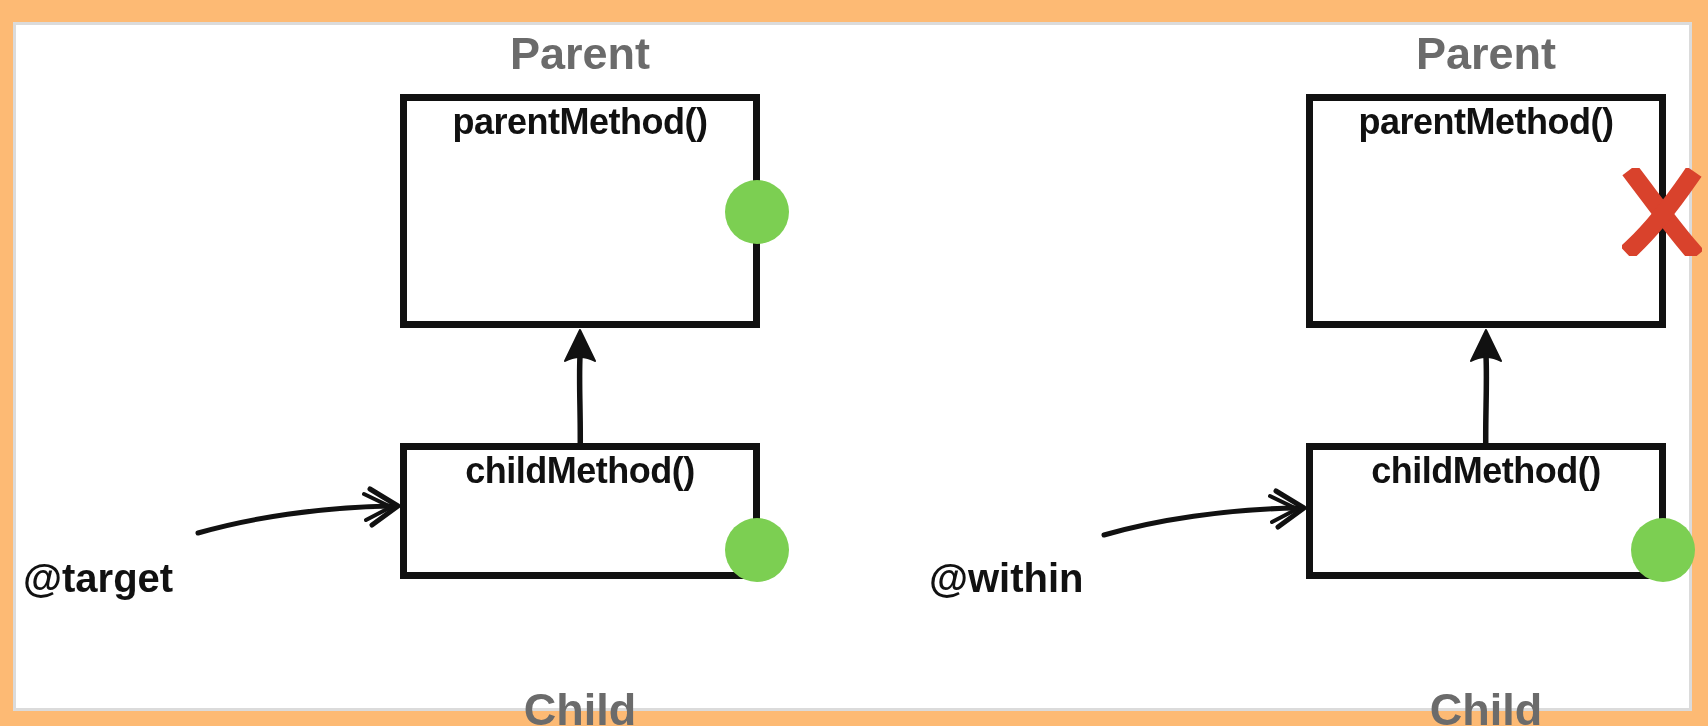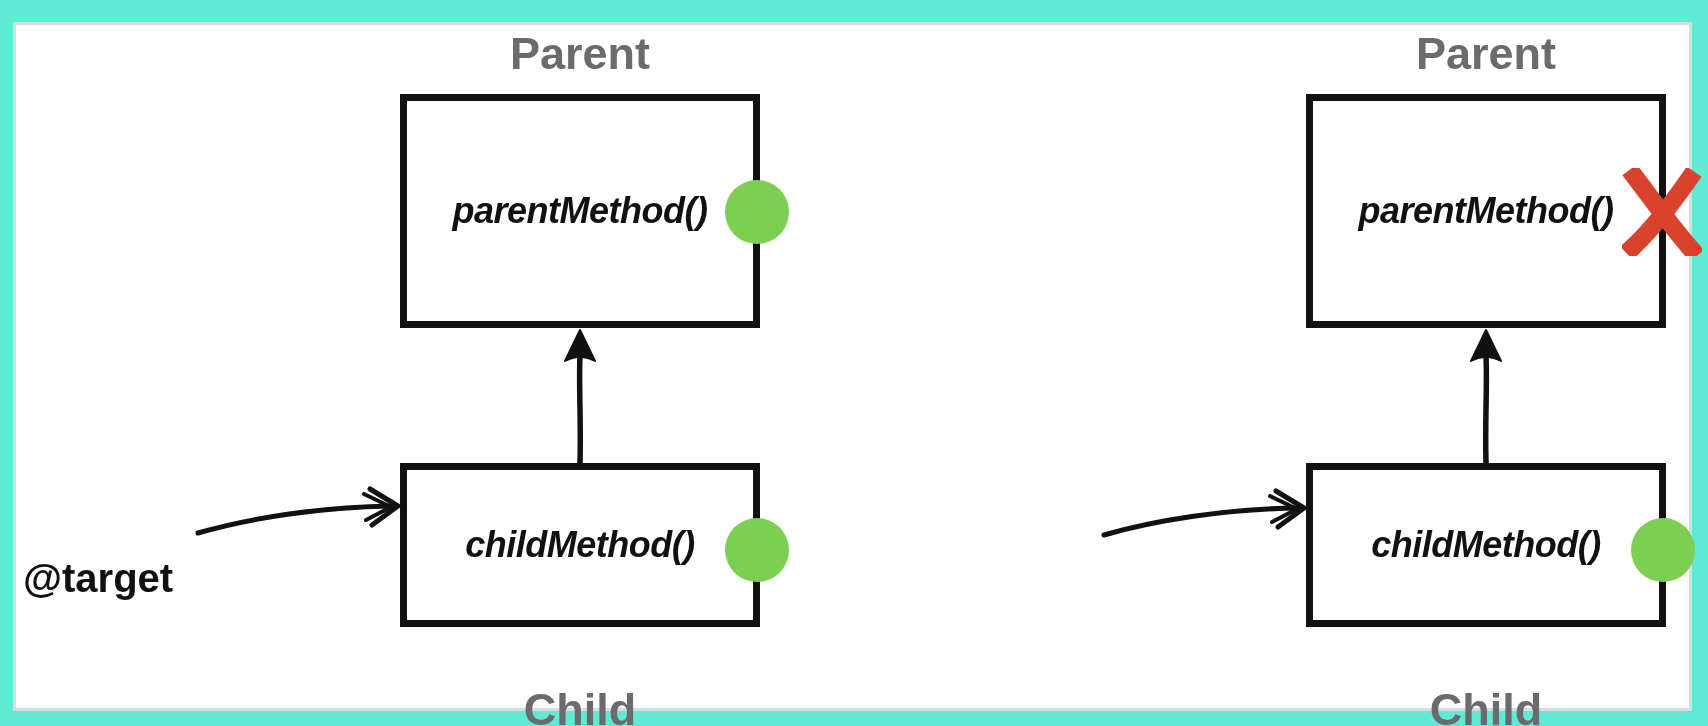--- a/index.html
+++ b/index.html
@@ -9,21 +9,21 @@
     --box-border:#111111;
     --frame-border:#DBDBDB;
     --ink:#111111;
   }
   *{margin:0;padding:0;box-sizing:border-box;}
   html,body{background:#ffffff;}
   body{font-family:"Liberation Sans", sans-serif;}
   .canvas{
     position:relative;
     width:1708px;height:726px;
-    background:#5eead4;
+    background:#fdba74;
     overflow:hidden;
   }
   .frame{
     position:absolute;
     left:13px;top:22px;
     width:1679px;height:689px;
     border:3px solid var(--frame-border);
     background:#ffffff;
   }
   .panel{
@@ -41,24 +41,24 @@
     line-height:45px;
     letter-spacing:0px;
   }
   .class-label.parent{top:31px;}
   .class-label.child{top:687px;}
   .uml-box{
     position:absolute;
     left:400px;width:360px;
     border:7px solid var(--box-border);
     background:#ffffff;
-    display:flex;align-items:center;justify-content:center;font-style:italic;
+    display:flex;align-items:flex-start;justify-content:center;
   }
   .uml-box.parent{top:94px;height:234px;}
-  .uml-box.child{top:463px;height:164px;}
+  .uml-box.child{top:443px;height:136px;}
   .method{
     font-size:36px;font-weight:bold;color:var(--ink);
     white-space:nowrap;
     letter-spacing:-0.5px;
   }
   .dot-marker{
     position:absolute;
     width:64px;height:64px;
     border-radius:50%;
     background:var(--allowed);
@@ -150,20 +150,21 @@
       </svg>
     </div>
 
     <div class="uml-box child">
       <span class="method">childMethod()</span>
     </div>
     <div class="dot-marker child-pos"></div>
 
     <div class="class-label child">Child</div>
 
+    <div class="annotation">@within</div>
 
     <div class="pointer-arrow">
       <svg width="220" height="60" viewBox="0 0 220 60">
         <path d="M8,49 C60,34 130,23 202,22" fill="none" stroke="var(--ink)" stroke-width="5" stroke-linecap="round"></path>
         <path d="M180,5 L208,22 L182,41" fill="none" stroke="var(--ink)" stroke-width="5" stroke-linecap="round" stroke-linejoin="round"></path>
         <path d="M174,10 L201,23 L176,36" fill="none" stroke="var(--ink)" stroke-width="4" stroke-linecap="round" stroke-linejoin="round"></path>
       </svg>
     </div>
   </div>
 </div>

